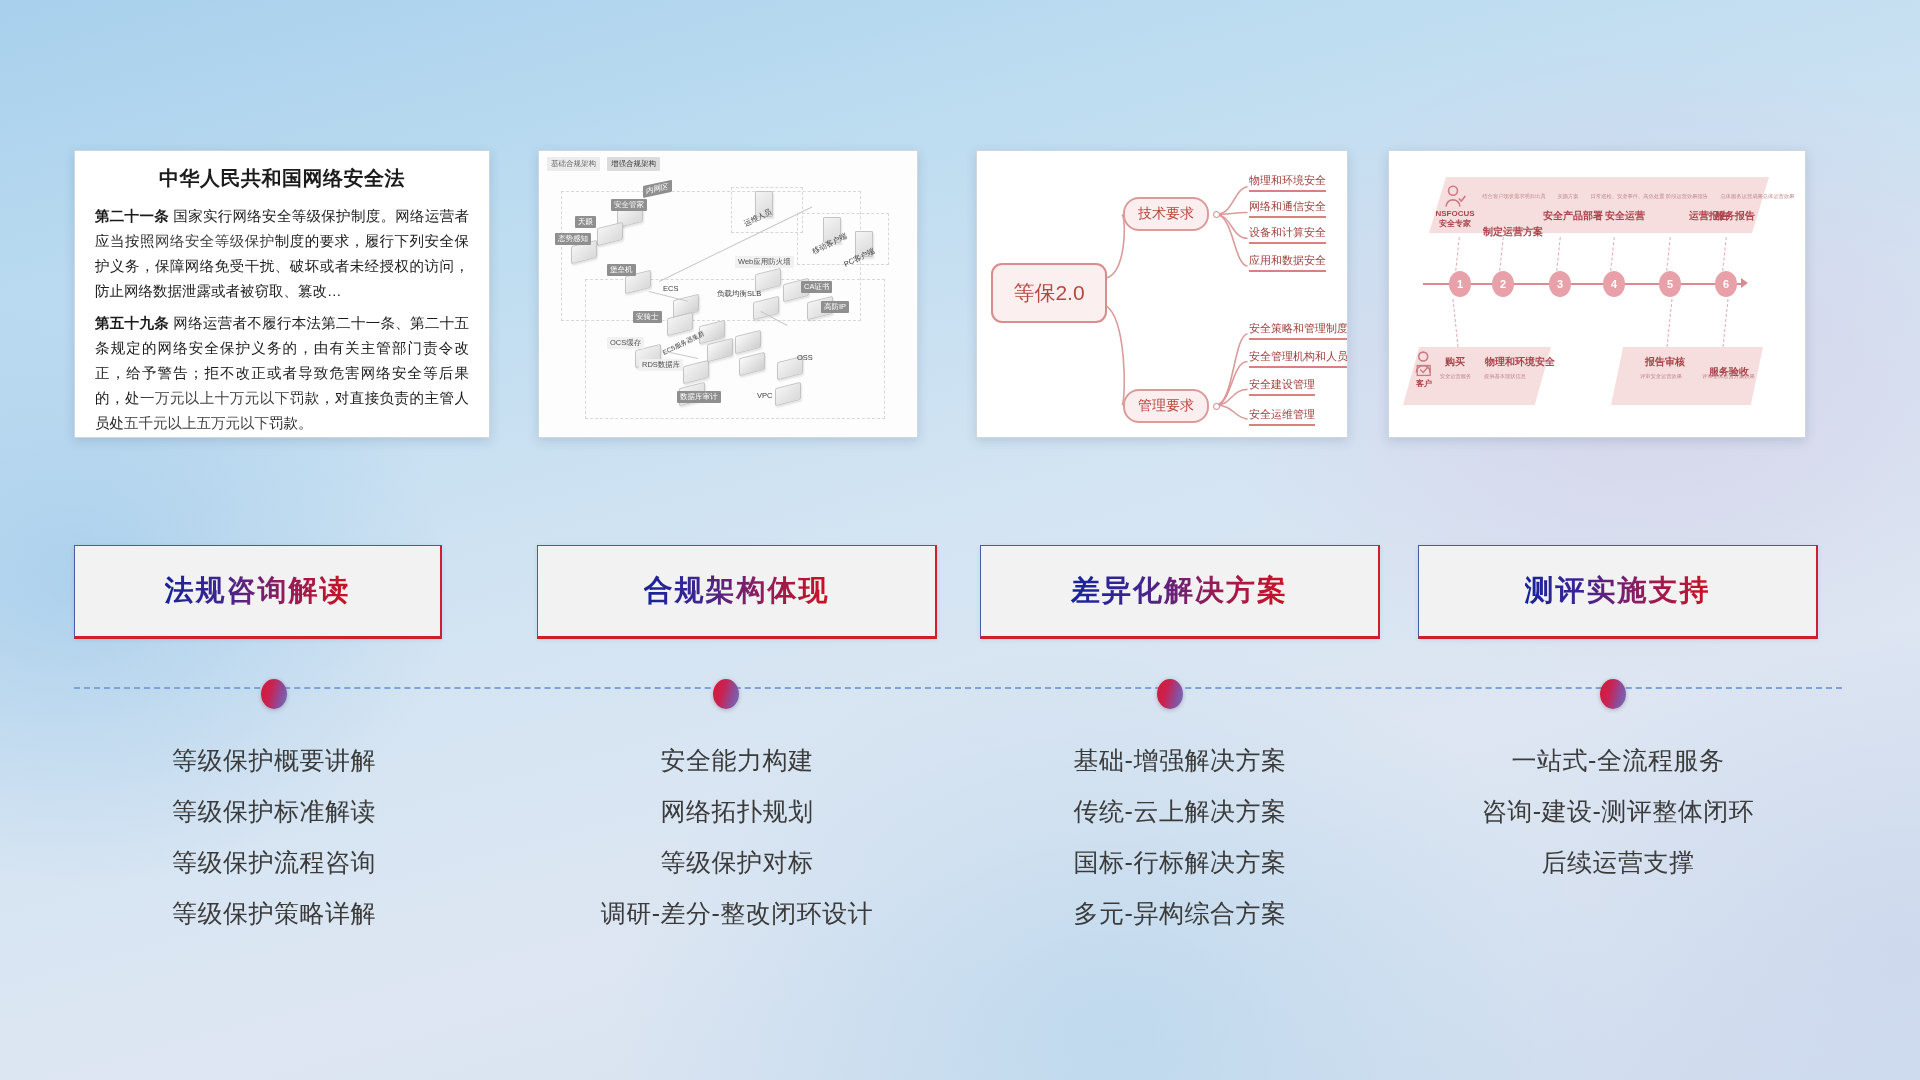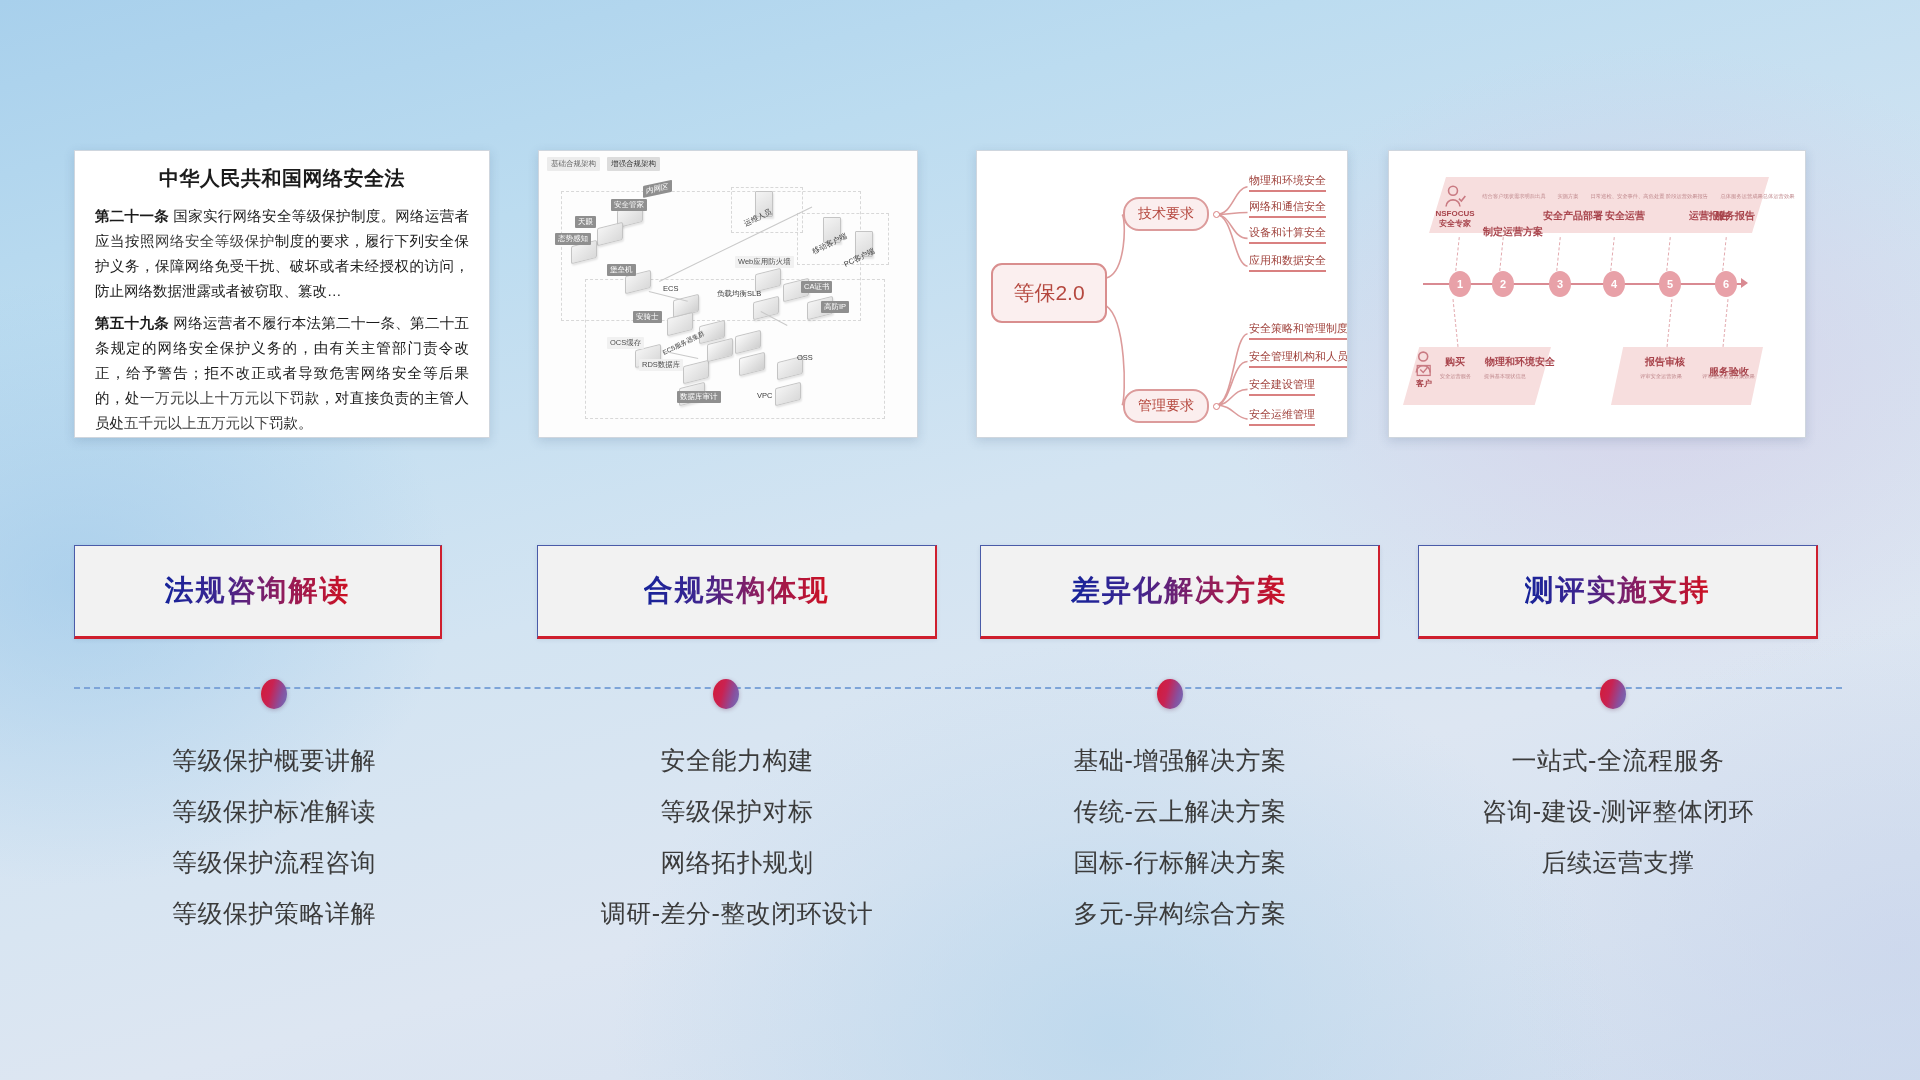--- a/index.html
+++ b/index.html
@@ -376,22 +376,22 @@
 
 <div class="cols">
   <div class="col k1">
     <div class="col-item">等级保护概要讲解</div>
     <div class="col-item">等级保护标准解读</div>
     <div class="col-item">等级保护流程咨询</div>
     <div class="col-item">等级保护策略详解</div>
   </div>
   <div class="col k2">
     <div class="col-item">安全能力构建</div>
+    <div class="col-item">网络拓扑规划</div>
     <div class="col-item">等级保护对标</div>
-    <div class="col-item">网络拓扑规划</div>
     <div class="col-item">调研-差分-整改闭环设计</div>
   </div>
   <div class="col k3">
     <div class="col-item">基础-增强解决方案</div>
     <div class="col-item">传统-云上解决方案</div>
     <div class="col-item">国标-行标解决方案</div>
     <div class="col-item">多元-异构综合方案</div>
   </div>
   <div class="col k4">
     <div class="col-item">一站式-全流程服务</div>

